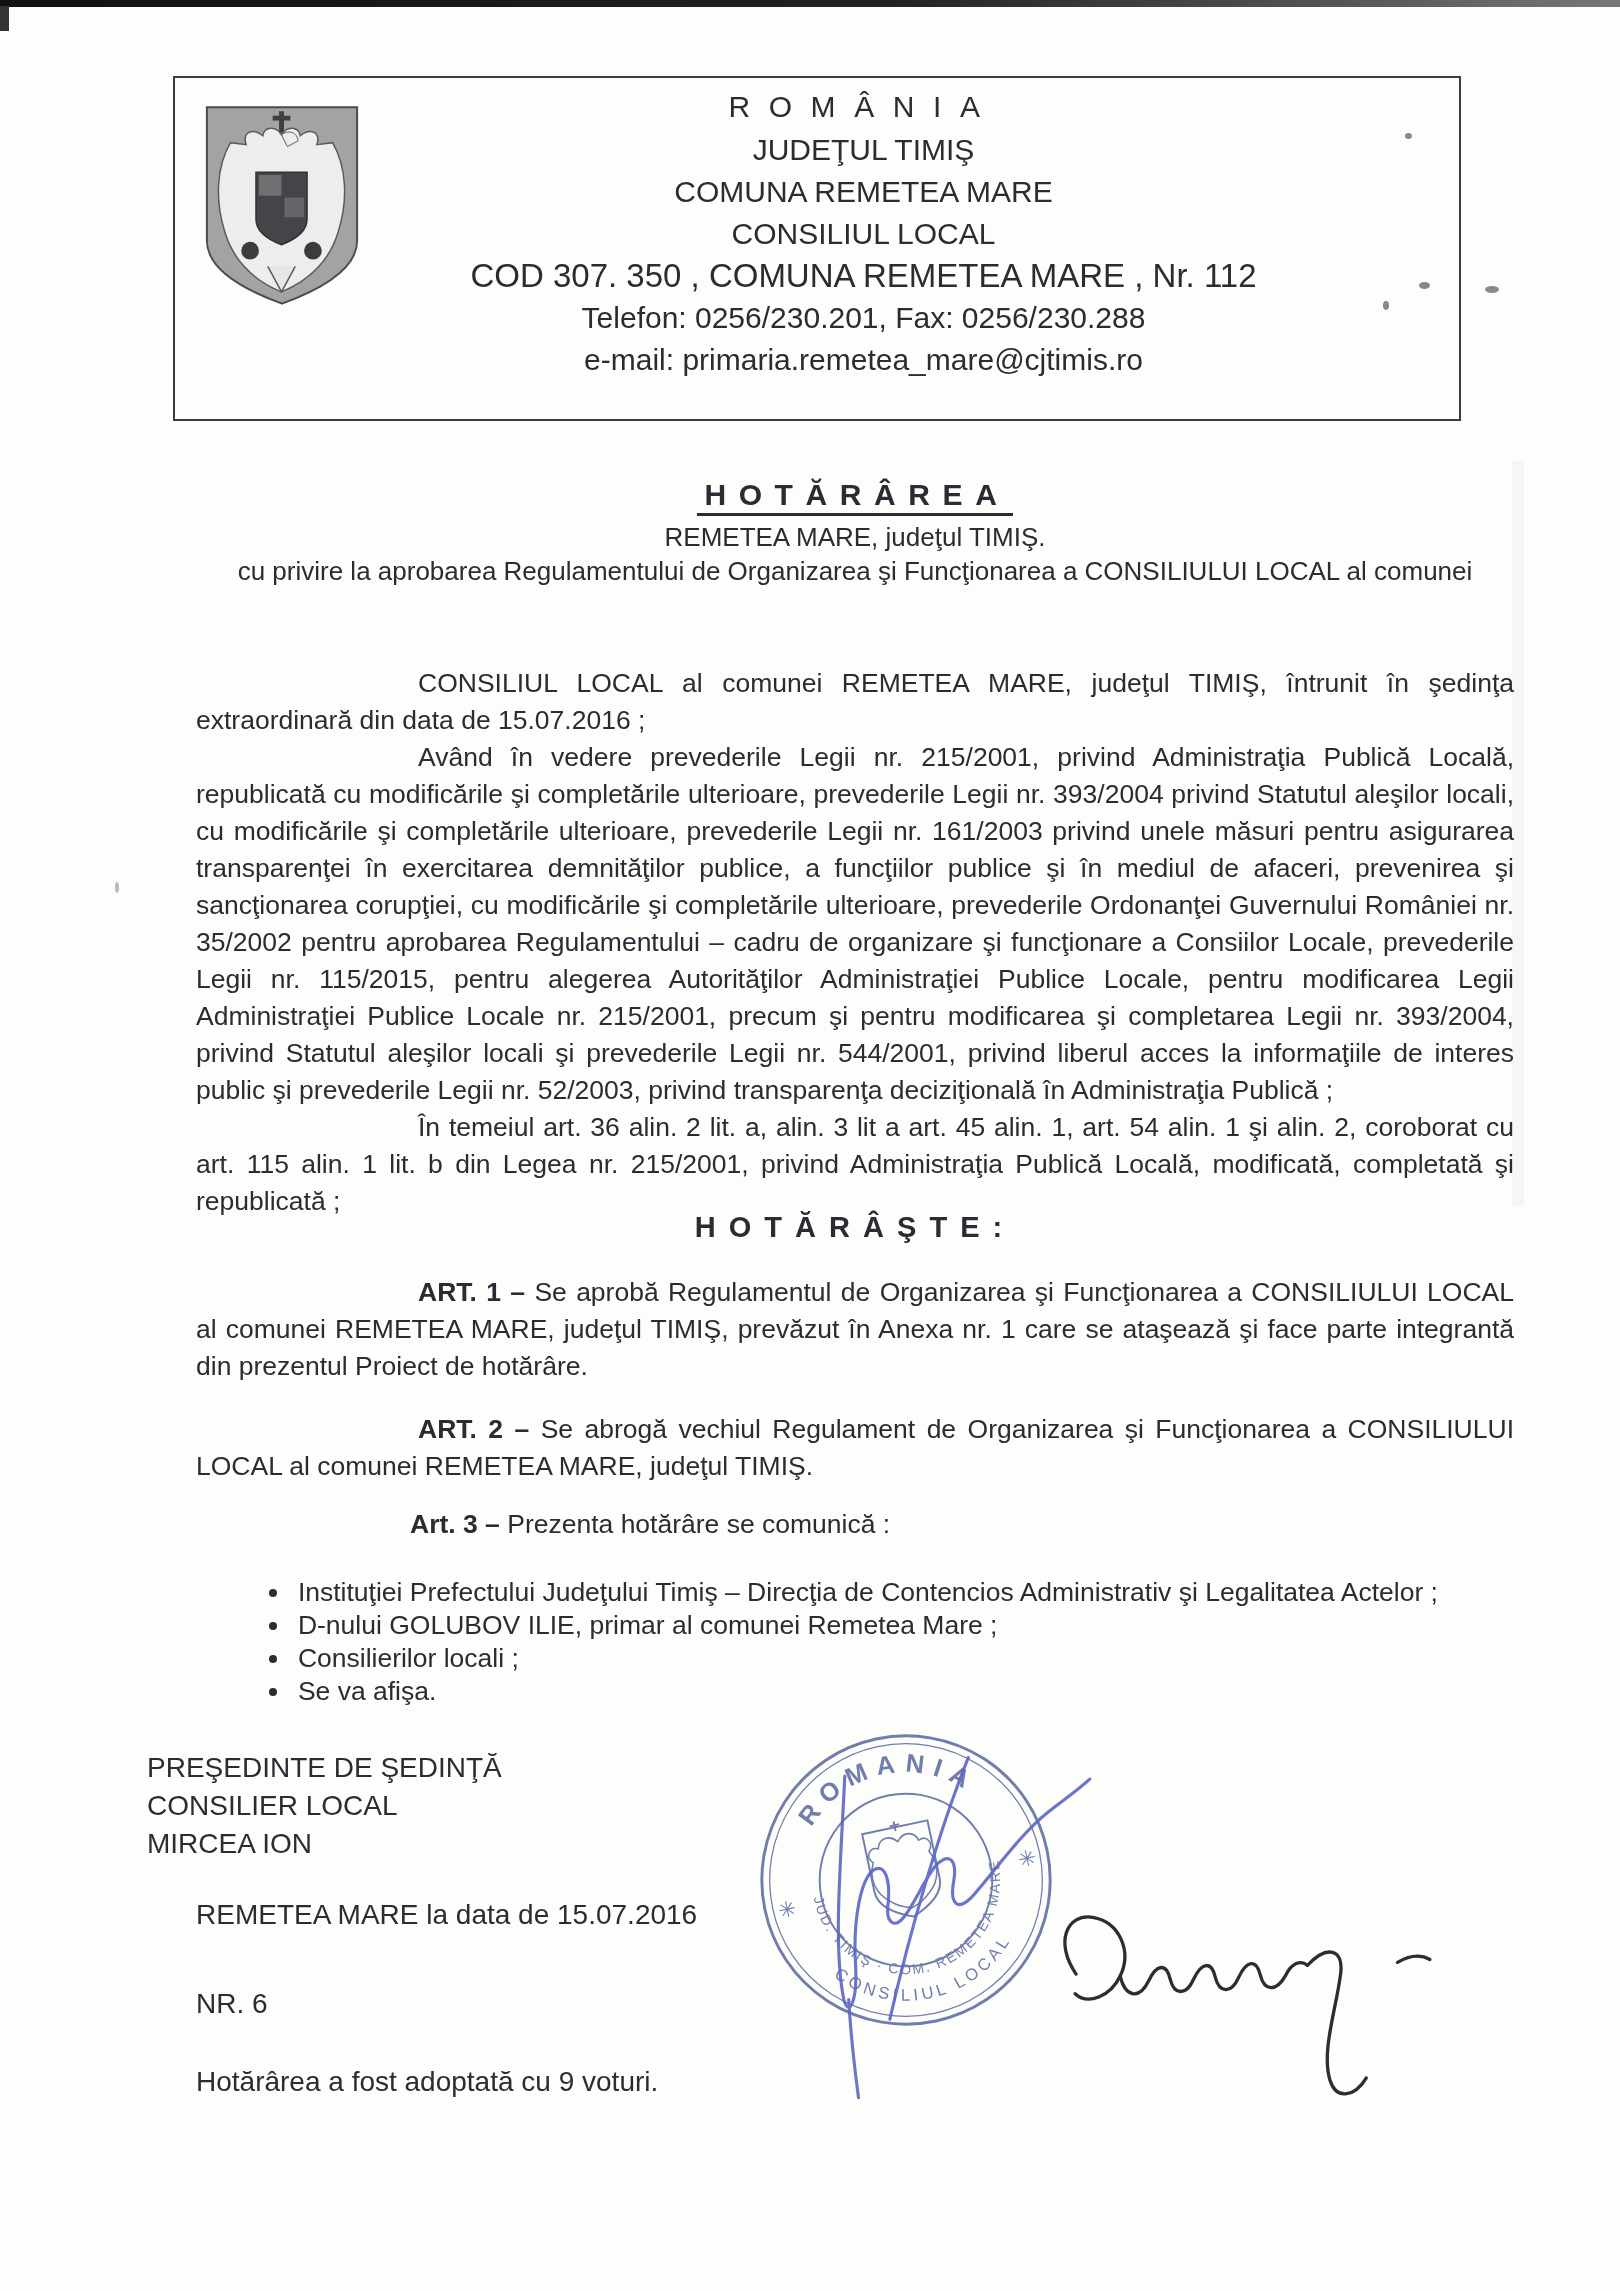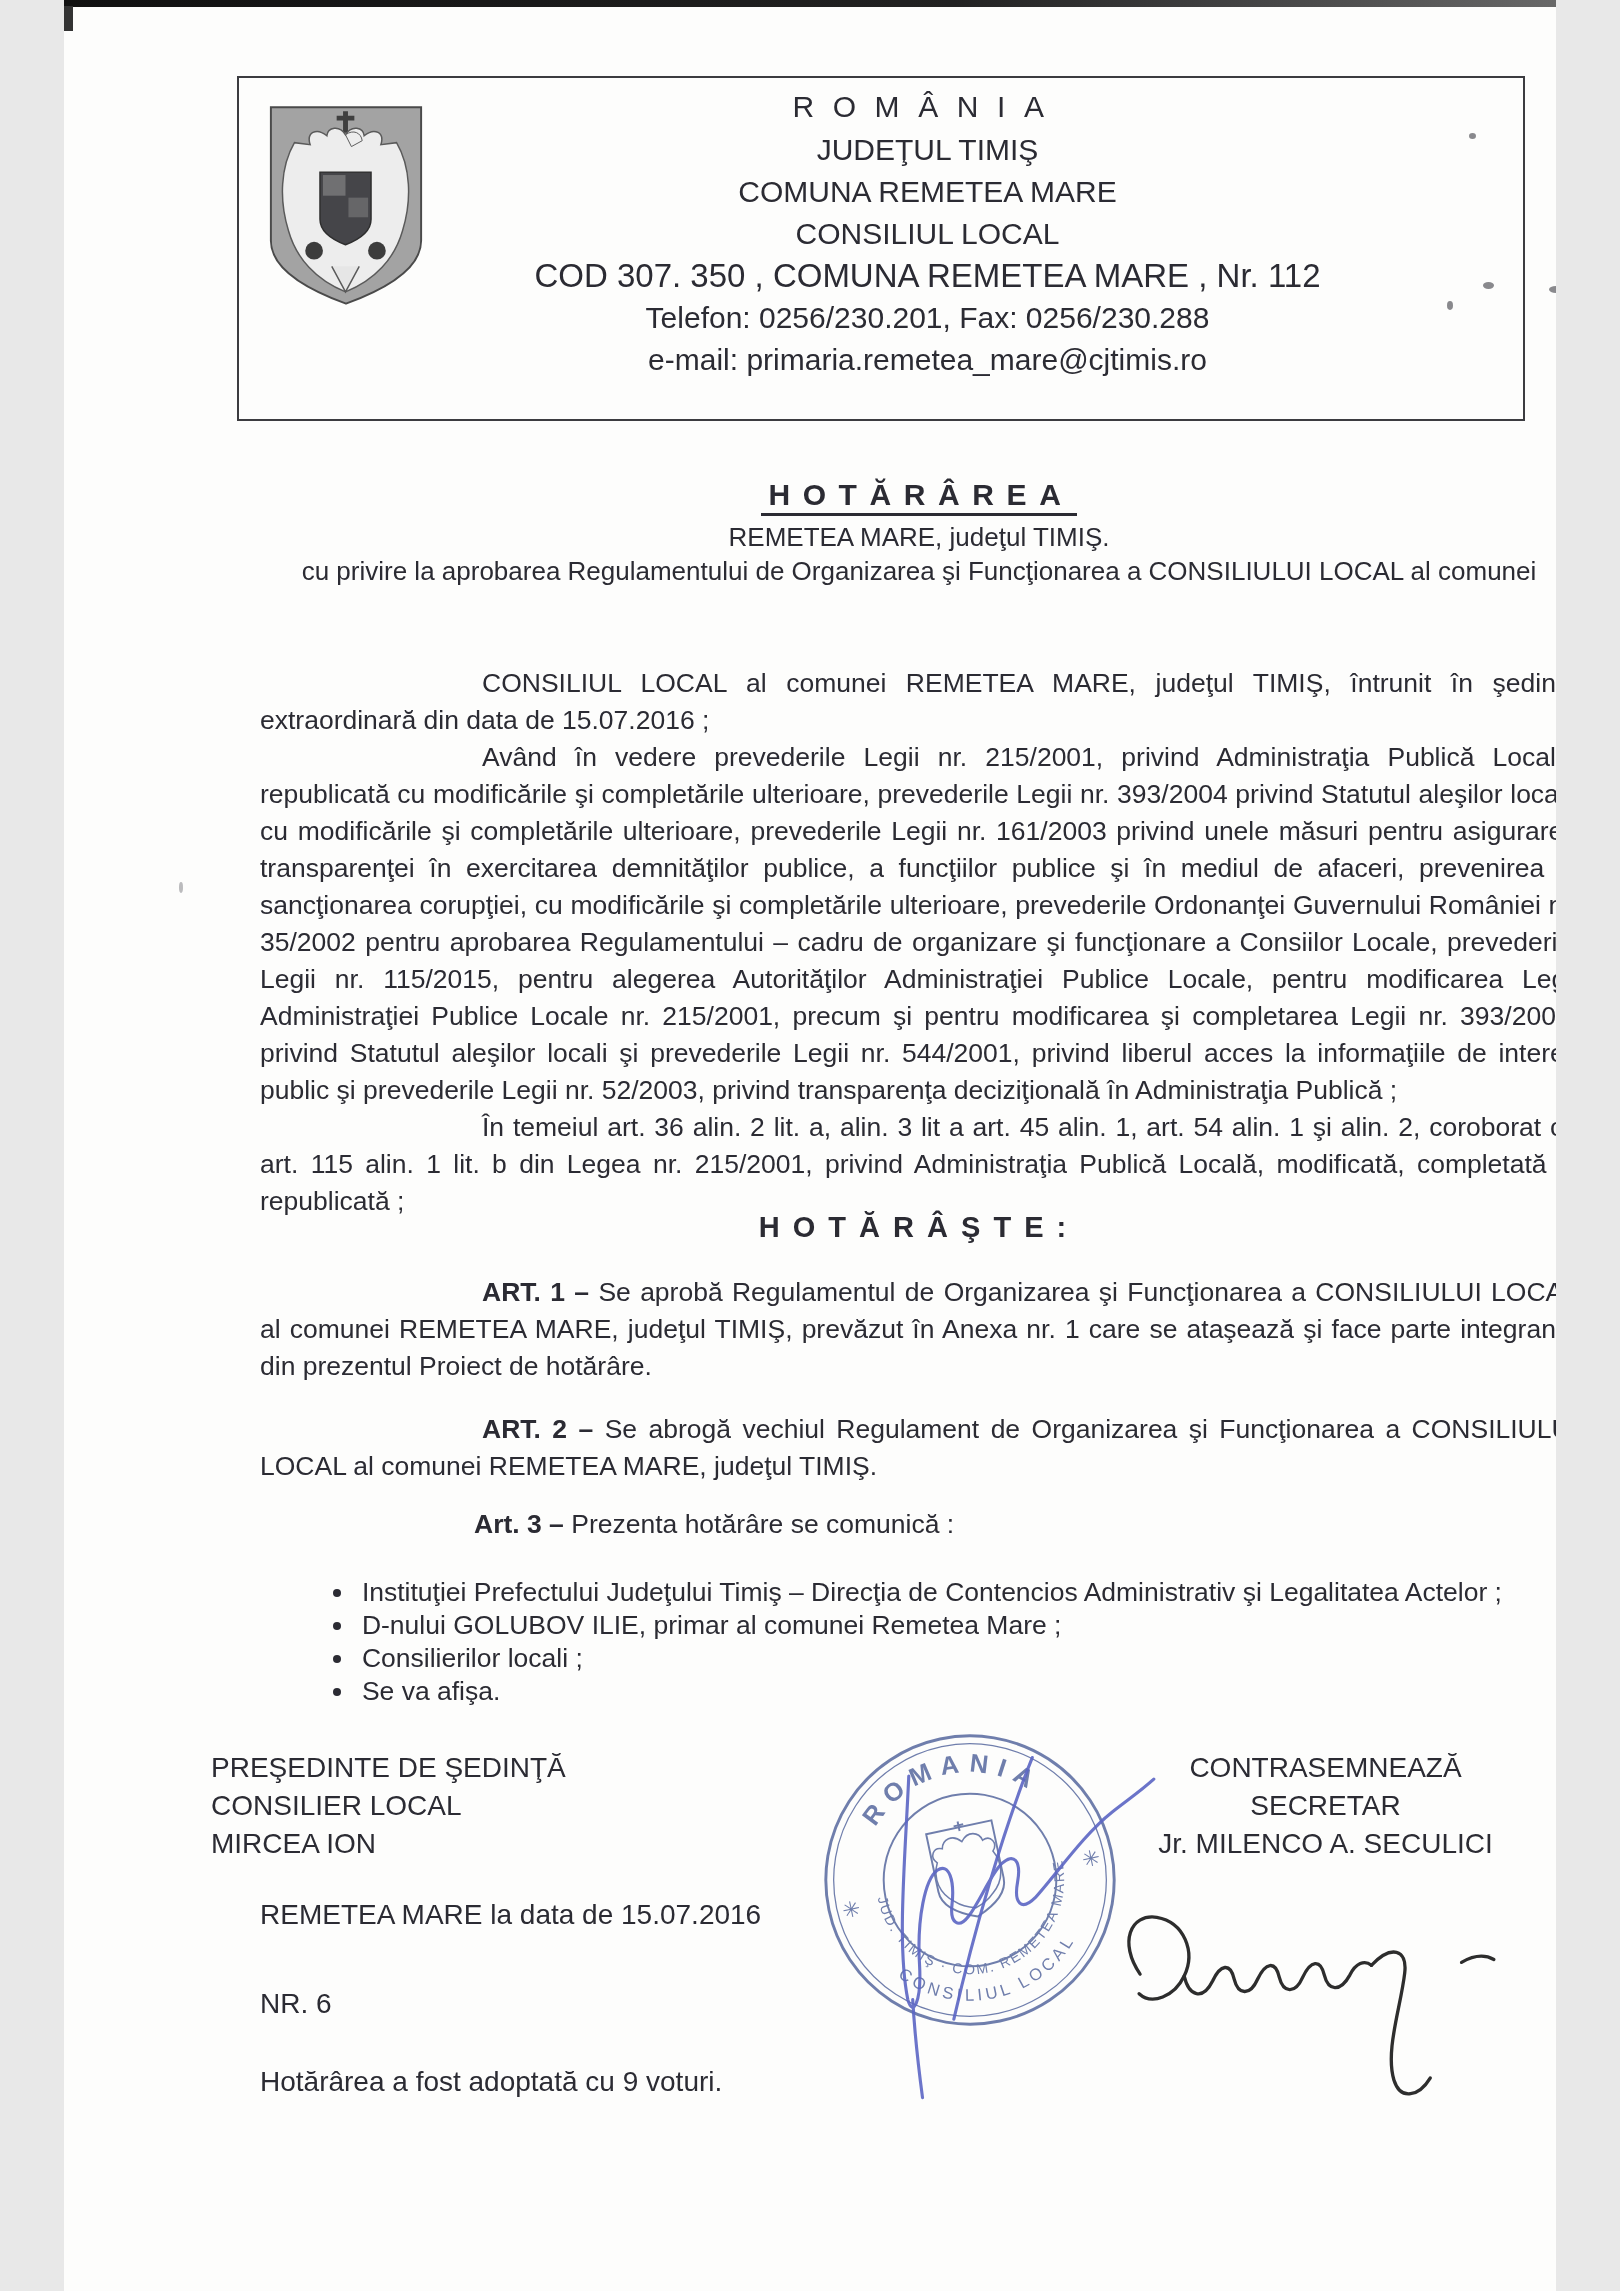--- a/index.html
+++ b/index.html
@@ -1,18 +1,18 @@
 <!DOCTYPE html>
 <html><head>
 <meta charset="utf-8">
 <style>
   html,body{margin:0;padding:0;background:#e8e8e8;}
   .page{
     position:relative;
-    width:1492px;height:2292px;
+    width:1620px;height:2292px;
     margin:0 auto;
     background:#fdfdfc;
     font-family:"Liberation Sans", sans-serif;
     color:#2b2b33;
     overflow:hidden;
   }
   
   .scan-top{position:absolute;left:0;top:0;width:1620px;height:6.9px;background:linear-gradient(90deg,#111 0%,#222 55%,#5a5a5a 85%,#777 100%);}
   .scan-corner{position:absolute;left:0;top:5.9px;width:8.8px;height:25.5px;background:#333;}
   .speck{position:absolute;background:#6b6b70;border-radius:50%;opacity:.8;}
@@ -130,25 +130,20 @@
       <li><span>Consilierilor locali ;</span></li>
       <li><span>Se va afişa.</span></li>
     </ul>
   </div>
 
   <div class="sig-left">
     <div>PREŞEDINTE DE ŞEDINŢĂ</div>
     <div>CONSILIER LOCAL</div>
     <div>MIRCEA ION</div>
   </div>
-  <div class="sig-right">
-    <div>CONTRASEMNEAZĂ</div>
-    <div>SECRETAR</div>
-    <div>Jr. MILENCO A. SECULICI</div>
-  </div>
 
   <svg class="svg-abs" style="left:753px;top:1727px;" width="306" height="306" viewBox="0 0 312 312">
     <defs>
       <path id="arcT" d="M 46,156 A 110,110 0 0 1 266,156"></path>
       <path id="arcB1" d="M 60,156 A 96,96 0 0 0 252,156"></path>
       <path id="arcB2" d="M 33,156 A 123,123 0 0 0 279,156"></path>
     </defs>
     <g transform="rotate(-12 156 156)" stroke="#51639b" fill="none" opacity="0.82">
       <circle cx="156" cy="156" r="147" stroke-width="3"></circle>
       <circle cx="156" cy="156" r="139" stroke-width="1.3"></circle>

